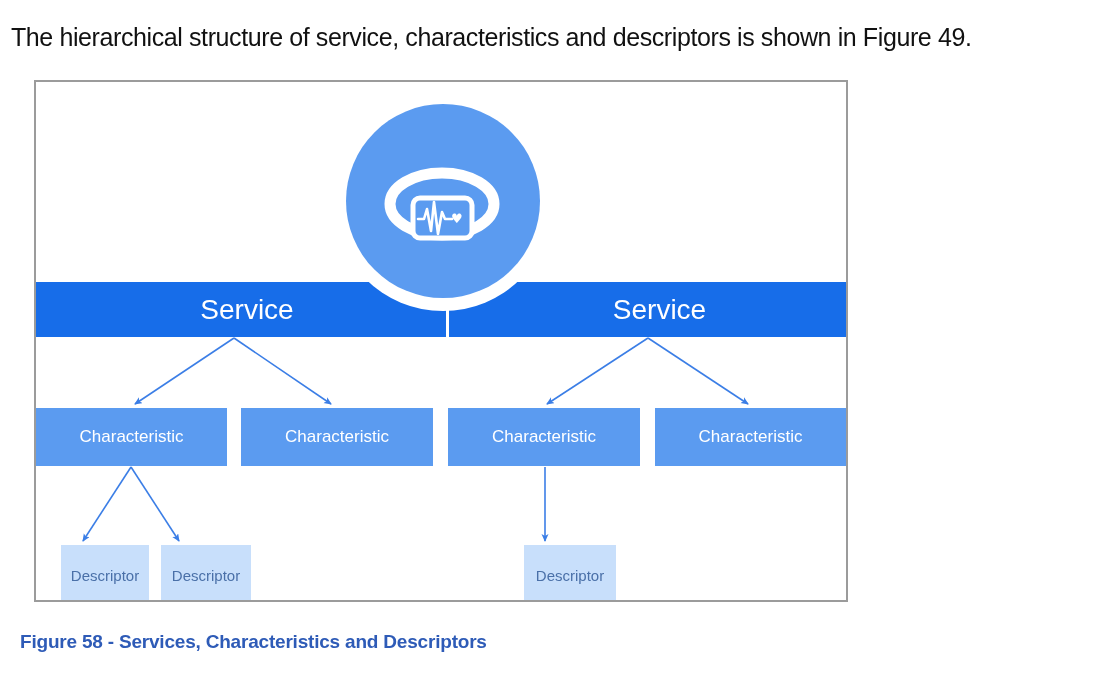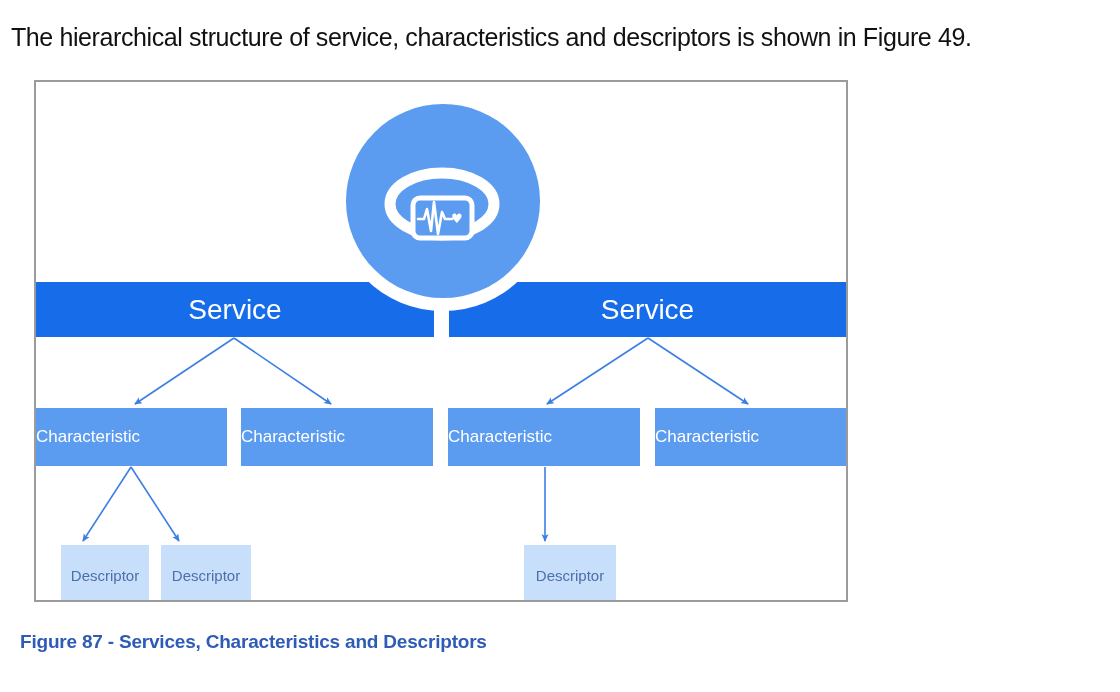--- a/index.html
+++ b/index.html
@@ -7,27 +7,27 @@
   .page{position:relative;width:1120px;height:692px;background:#fff;overflow:hidden;}
 
   .intro{position:absolute;left:11px;top:22px;width:1085px;margin:0;
     font-size:25px;letter-spacing:-0.4px;color:#111;line-height:1.25;}
 
   .panel{position:absolute;left:34px;top:80px;width:814px;height:522px;
     box-sizing:border-box;border:2px solid var(--border,#9b9b9b);
     background:#fff;overflow:hidden;}
 
   .service-bar{position:absolute;top:200px;height:55px;background:var(--service-bar,#176de9);
-    display:flex;align-items:center;justify-content:center;}
+    display:flex;align-items:center;justify-content:center;padding-left:12px;}
   .service-bar .lbl{color:#fff;font-size:28px;}
   .service-left{left:0;width:398px;}
   .service-right{left:413px;width:397px;}
 
   .char-box{position:absolute;top:326px;height:58px;background:var(--characteristic-box,#5b9bf0);
-    display:flex;align-items:center;}
+    display:flex;align-items:center;justify-content:center;}
   .char-box .lbl{color:#fff;font-size:17px;}
   .char-1{left:0;width:191px;}
   .char-2{left:205px;width:192px;}
   .char-3{left:412px;width:192px;}
   .char-4{left:619px;width:191px;}
 
   .desc-box{position:absolute;top:463px;height:60px;background:var(--descriptor-box,#c8dffb);
     display:flex;align-items:center;justify-content:center;margin-left:24px;}
   .desc-box .lbl{color:var(--descriptor-text,#4a70a8);font-size:15px;}
   .desc-1{left:1px;width:88px;}
@@ -117,14 +117,14 @@
         <line class="arrow-line" x1="95" y1="385" x2="47" y2="459" marker-end="url(#ah)"></line>
         <line class="arrow-line" x1="95" y1="385" x2="143" y2="459" marker-end="url(#ah)"></line>
       </g>
 
       <g>
         <line class="arrow-line" x1="509" y1="385" x2="509" y2="459" marker-end="url(#ah)"></line>
       </g>
     </svg>
   </div>
 
-  <p class="caption">Figure 87 - Services, Characteristics and Descriptors</p>
+  <p class="caption">Figure 58 - Services, Characteristics and Descriptors</p>
 </div>
 
 </body></html>

